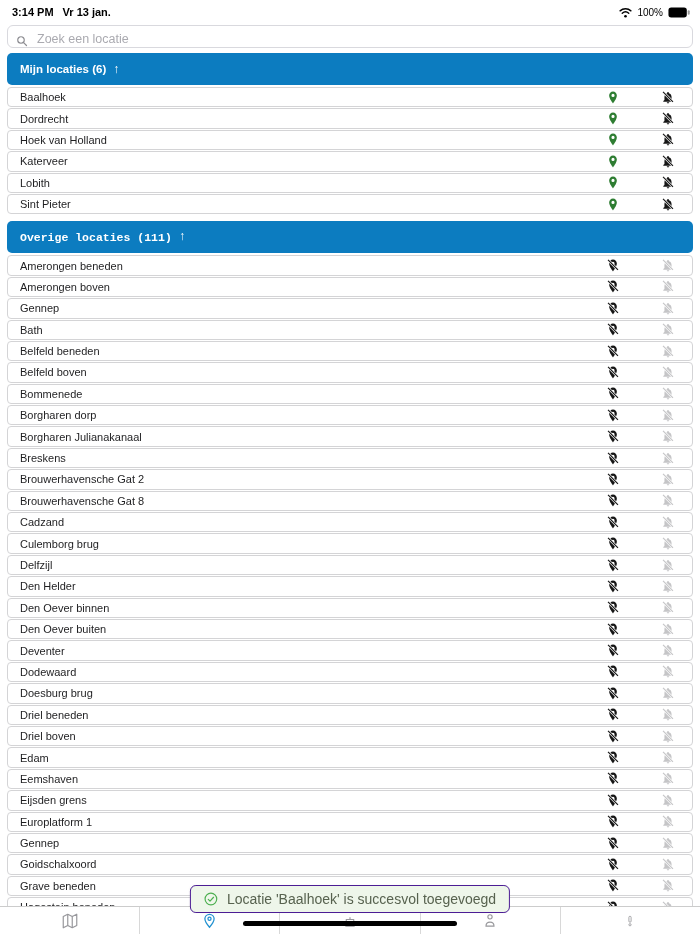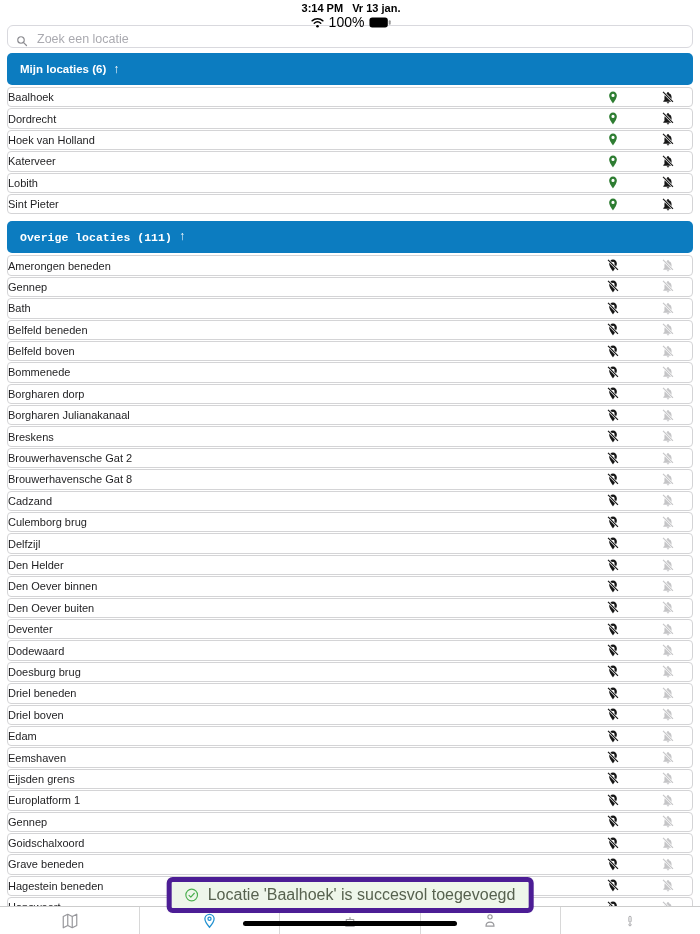--- a/index.html
+++ b/index.html
@@ -3,55 +3,55 @@
 <meta charset="utf-8">
 <style>
   html,body{margin:0;padding:0;}
   body{
     width:700px;height:934px;overflow:hidden;background:#fff;
     font-family:"Liberation Sans",sans-serif;position:relative;
     -webkit-font-smoothing:antialiased;
   }
   
   .statusbar{height:20px;display:flex;justify-content:space-between;align-items:center;
-    padding:2px 10px 0 12px;font-size:11px;font-weight:700;color:#000;flex-direction:column;}
+    padding:2px 10px 0 12px;font-size:11px;font-weight:700;color:#000;}
   .statusbar .left{display:flex;gap:9px;align-items:center;}
   .statusbar .right{display:flex;gap:5px;align-items:center;}
-  .statusbar .pct{font-weight:400;font-size:14px;}
+  .statusbar .pct{font-weight:400;font-size:10px;}
   
   .searchwrap{padding:3px 7px 2px;}
   .searchbox{height:21px;border:1px solid #d9d9de;border-radius:6px;display:flex;
     align-items:flex-end;padding:0 8px;gap:7px;background:#fff;}
   .searchbox input{border:none;outline:none;flex:1;font-size:12.5px;color:#333;
     font-family:"Liberation Sans",sans-serif;background:transparent;}
   .searchbox input::placeholder{color:#aaaab0;}
   
   .section-header{margin:3px 7px 2px;height:32px;border-radius:5px;background:#0c7cc0;
     color:#fff;display:flex;align-items:center;padding:0 13px;font-size:11.5px;font-weight:700;
     cursor:pointer;}
   .section-header .arrow{margin-left:7px;font-size:12px;font-weight:700;}
   .section:nth-child(2) .section-header{margin-top:7px;font-family:Liberation Mono, monospace;}
   
   .rows{margin-top:2px;}
   .row{margin:0 7px 1px;height:18.4px;border:1px solid #d4d4d6;border-radius:4px;
-    background:#fff;display:flex;align-items:center;padding-left:0;font-size:11px;
+    background:#fff;display:flex;align-items:center;padding-left:12px;font-size:11px;
     color:#1e1e20;cursor:pointer;}
   .row-label{flex:1;white-space:nowrap;overflow:hidden;}
   .icon-cell{width:16px;height:16px;display:flex;align-items:center;justify-content:center;}
   .icon-cell.loc{margin-right:39px;}
   .icon-cell.bell{margin-right:16px;}
   .row.mine .loc{color:#2e7d32;}
   .row.mine .loc .slash{display:none;}
   .row.other .loc{color:#161616;}
   .row.mine .bell{color:#161616;}
   .row.other .bell{color:#c5c5c7;}
   
   .toast{position:absolute;left:50%;transform:translateX(-50%);bottom:21px;z-index:40;
-    background:#eef6ea;border:5px solid #4c1d95;border-radius:6px;height:26px;
-    display:flex;align-items:center;gap:9px;padding:0 13px;font-size:16px;color:#57624f;
+    background:#eef6ea;border:1px solid #4c1d95;border-radius:6px;height:26px;
+    display:flex;align-items:center;gap:9px;padding:0 13px;font-size:14px;color:#57624f;
     white-space:nowrap;box-shadow:0 0 2px rgba(0,0,0,0.04);}
   
   .tabbar{position:absolute;left:0;right:0;bottom:0;height:27px;background:#fff;
     border-top:1px solid #cccccc;display:flex;z-index:30;}
   .tabslot{flex:1;display:flex;align-items:center;justify-content:center;color:#98989c;
     cursor:pointer;}
   .tabslot + .tabslot{border-left:1px solid #d8d8d8;}
   .tabslot.active{color:#2191d0;}
   .home-indicator{position:absolute;left:50%;transform:translateX(-50%);bottom:8px;
     width:214px;height:5px;border-radius:3px;background:#000;z-index:60;cursor:grab;}
@@ -259,20 +259,41 @@
       <svg width="14" height="15" viewBox="0 0 24 24">
         <path fill="currentColor" d="M12 22.3c1.15 0 2.05-.9 2.05-2.05h-4.1c0 1.15.9 2.05 2.05 2.05zm6.1-6.1v-5.1c0-3.15-1.7-5.75-4.6-6.45v-.7a1.5 1.5 0 0 0-3 0v.7c-2.9.7-4.6 3.3-4.6 6.45v5.1l-2 2v1.05h16.2V18.2l-2-2z"></path>
         <g class="slash">
                 <line x1="3.5" y1="2.5" x2="20.5" y2="19.5" stroke="#fff" stroke-width="4.2"></line>
                 <line x1="3.5" y1="2.5" x2="20.5" y2="19.5" stroke="currentColor" stroke-width="2"></line>
               </g>
       </svg>
     </span>
   </div>
 
+  <div class="row other">
+    <span class="row-label">Amerongen boven</span>
+    <span class="icon-cell loc">
+      <svg width="14" height="15" viewBox="0 0 24 24">
+        <path fill="currentColor" fill-rule="evenodd" d="M12 1.5C8.3 1.5 5.4 4.6 5.4 8.5 5.4 13.9 12 22 12 22s6.6-8.1 6.6-13.5c0-3.9-2.9-7-6.6-7zm0 9.6a2.7 2.7 0 1 1 0-5.4 2.7 2.7 0 0 1 0 5.4z"></path>
+        <g class="slash">
+                <line x1="3.5" y1="2.5" x2="20.5" y2="19.5" stroke="#fff" stroke-width="4.2"></line>
+                <line x1="3.5" y1="2.5" x2="20.5" y2="19.5" stroke="currentColor" stroke-width="2"></line>
+              </g>
+      </svg>
+    </span>
+    <span class="icon-cell bell">
+      <svg width="14" height="15" viewBox="0 0 24 24">
+        <path fill="currentColor" d="M12 22.3c1.15 0 2.05-.9 2.05-2.05h-4.1c0 1.15.9 2.05 2.05 2.05zm6.1-6.1v-5.1c0-3.15-1.7-5.75-4.6-6.45v-.7a1.5 1.5 0 0 0-3 0v.7c-2.9.7-4.6 3.3-4.6 6.45v5.1l-2 2v1.05h16.2V18.2l-2-2z"></path>
+        <g class="slash">
+                <line x1="3.5" y1="2.5" x2="20.5" y2="19.5" stroke="#fff" stroke-width="4.2"></line>
+                <line x1="3.5" y1="2.5" x2="20.5" y2="19.5" stroke="currentColor" stroke-width="2"></line>
+              </g>
+      </svg>
+    </span>
+  </div>
 
   <div class="row other">
     <span class="row-label">Gennep</span>
     <span class="icon-cell loc">
       <svg width="14" height="15" viewBox="0 0 24 24">
         <path fill="currentColor" fill-rule="evenodd" d="M12 1.5C8.3 1.5 5.4 4.6 5.4 8.5 5.4 13.9 12 22 12 22s6.6-8.1 6.6-13.5c0-3.9-2.9-7-6.6-7zm0 9.6a2.7 2.7 0 1 1 0-5.4 2.7 2.7 0 0 1 0 5.4z"></path>
         <g class="slash">
                 <line x1="3.5" y1="2.5" x2="20.5" y2="19.5" stroke="#fff" stroke-width="4.2"></line>
                 <line x1="3.5" y1="2.5" x2="20.5" y2="19.5" stroke="currentColor" stroke-width="2"></line>
               </g>

